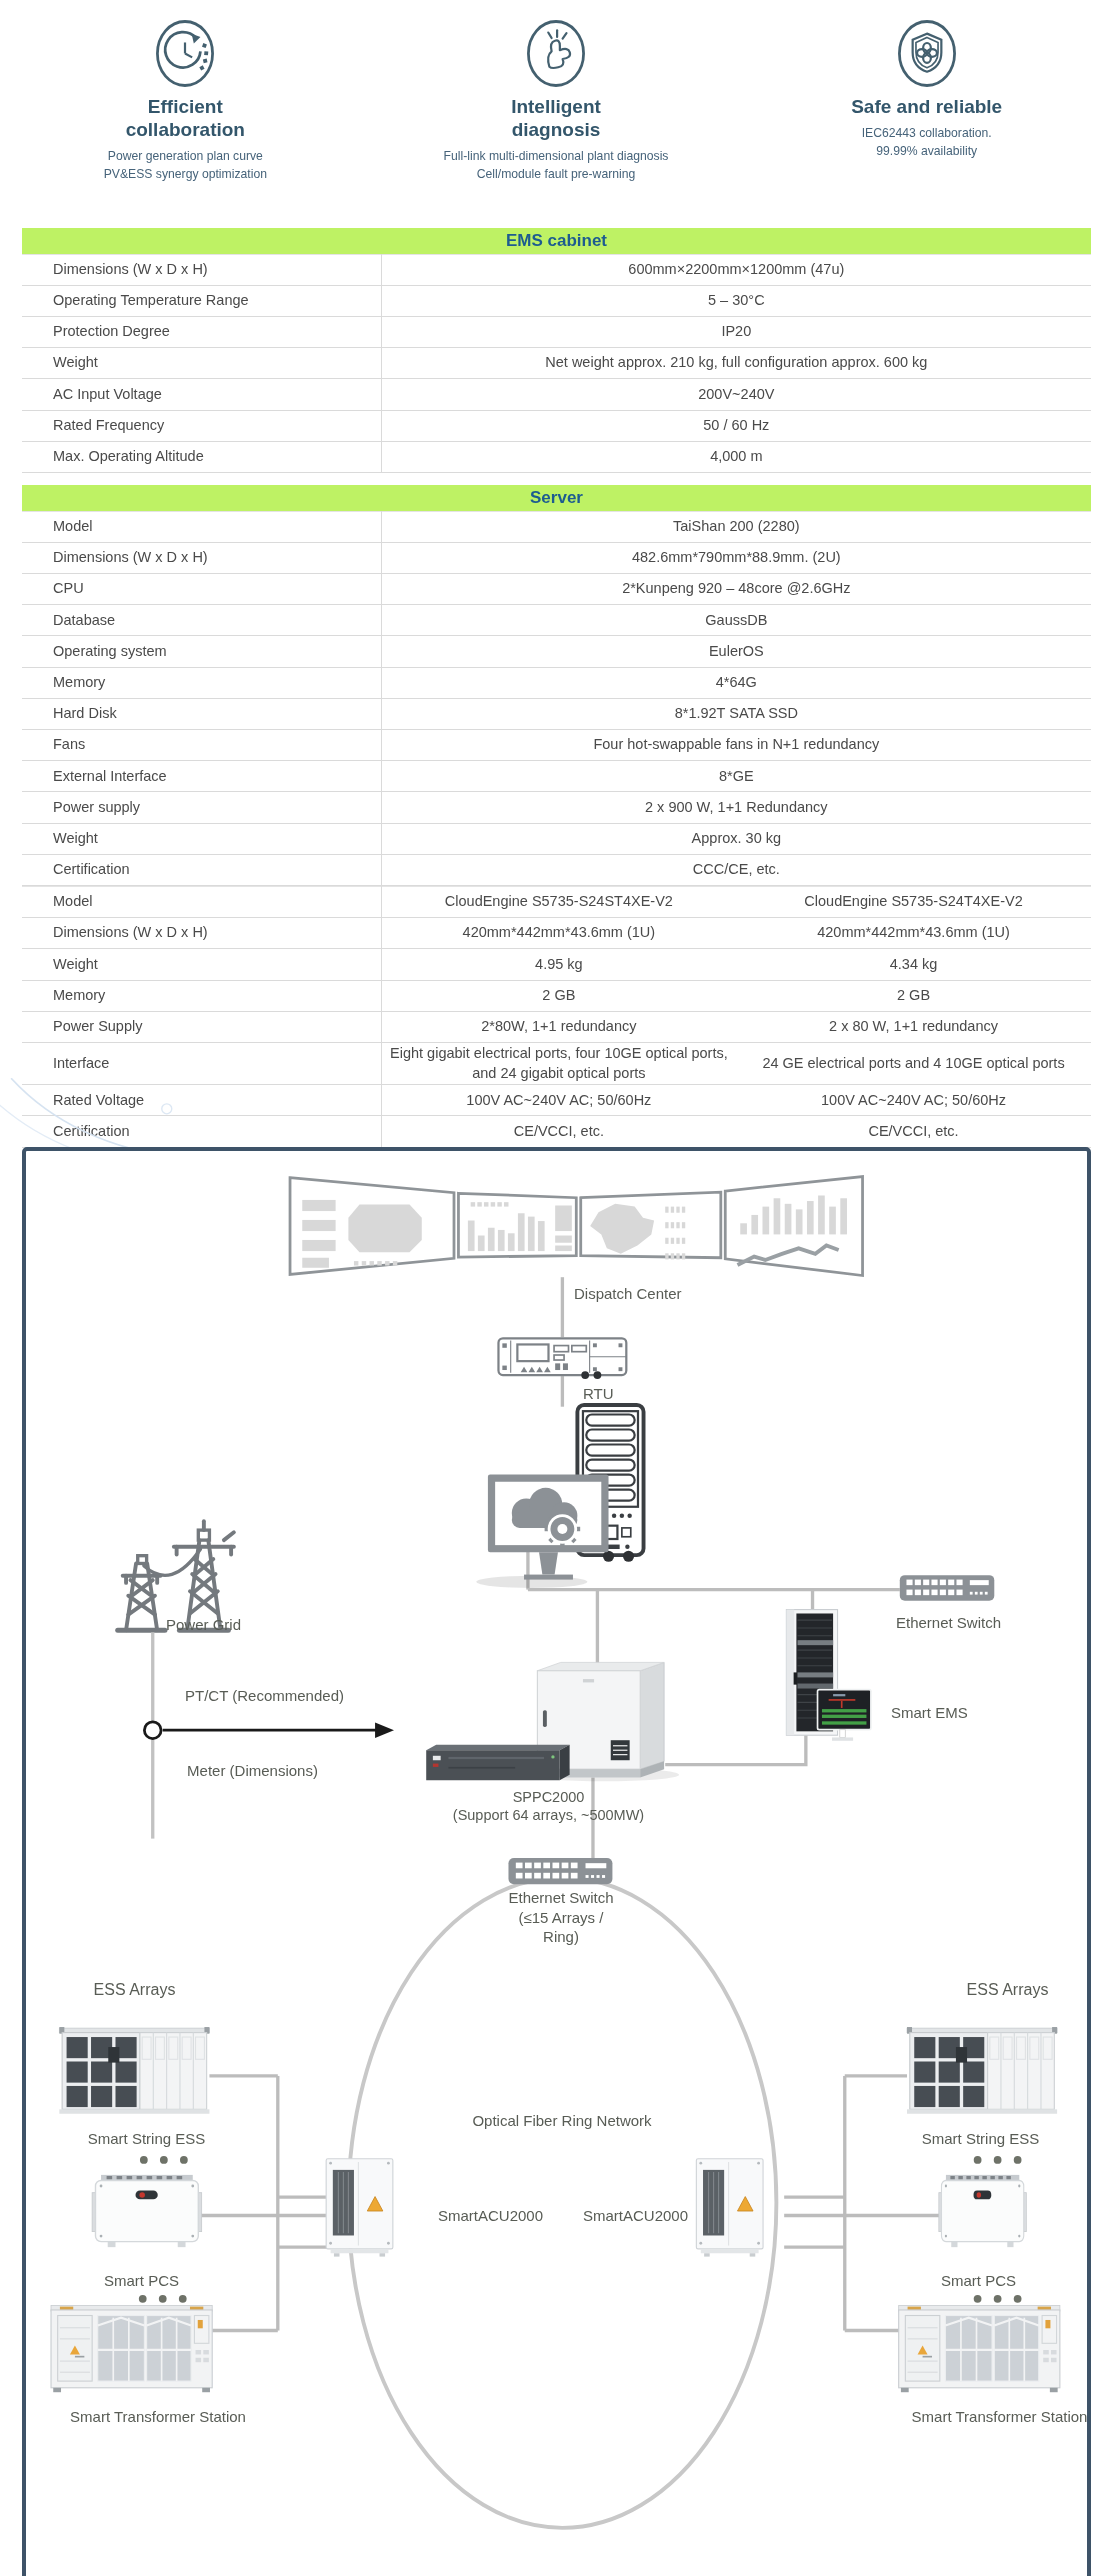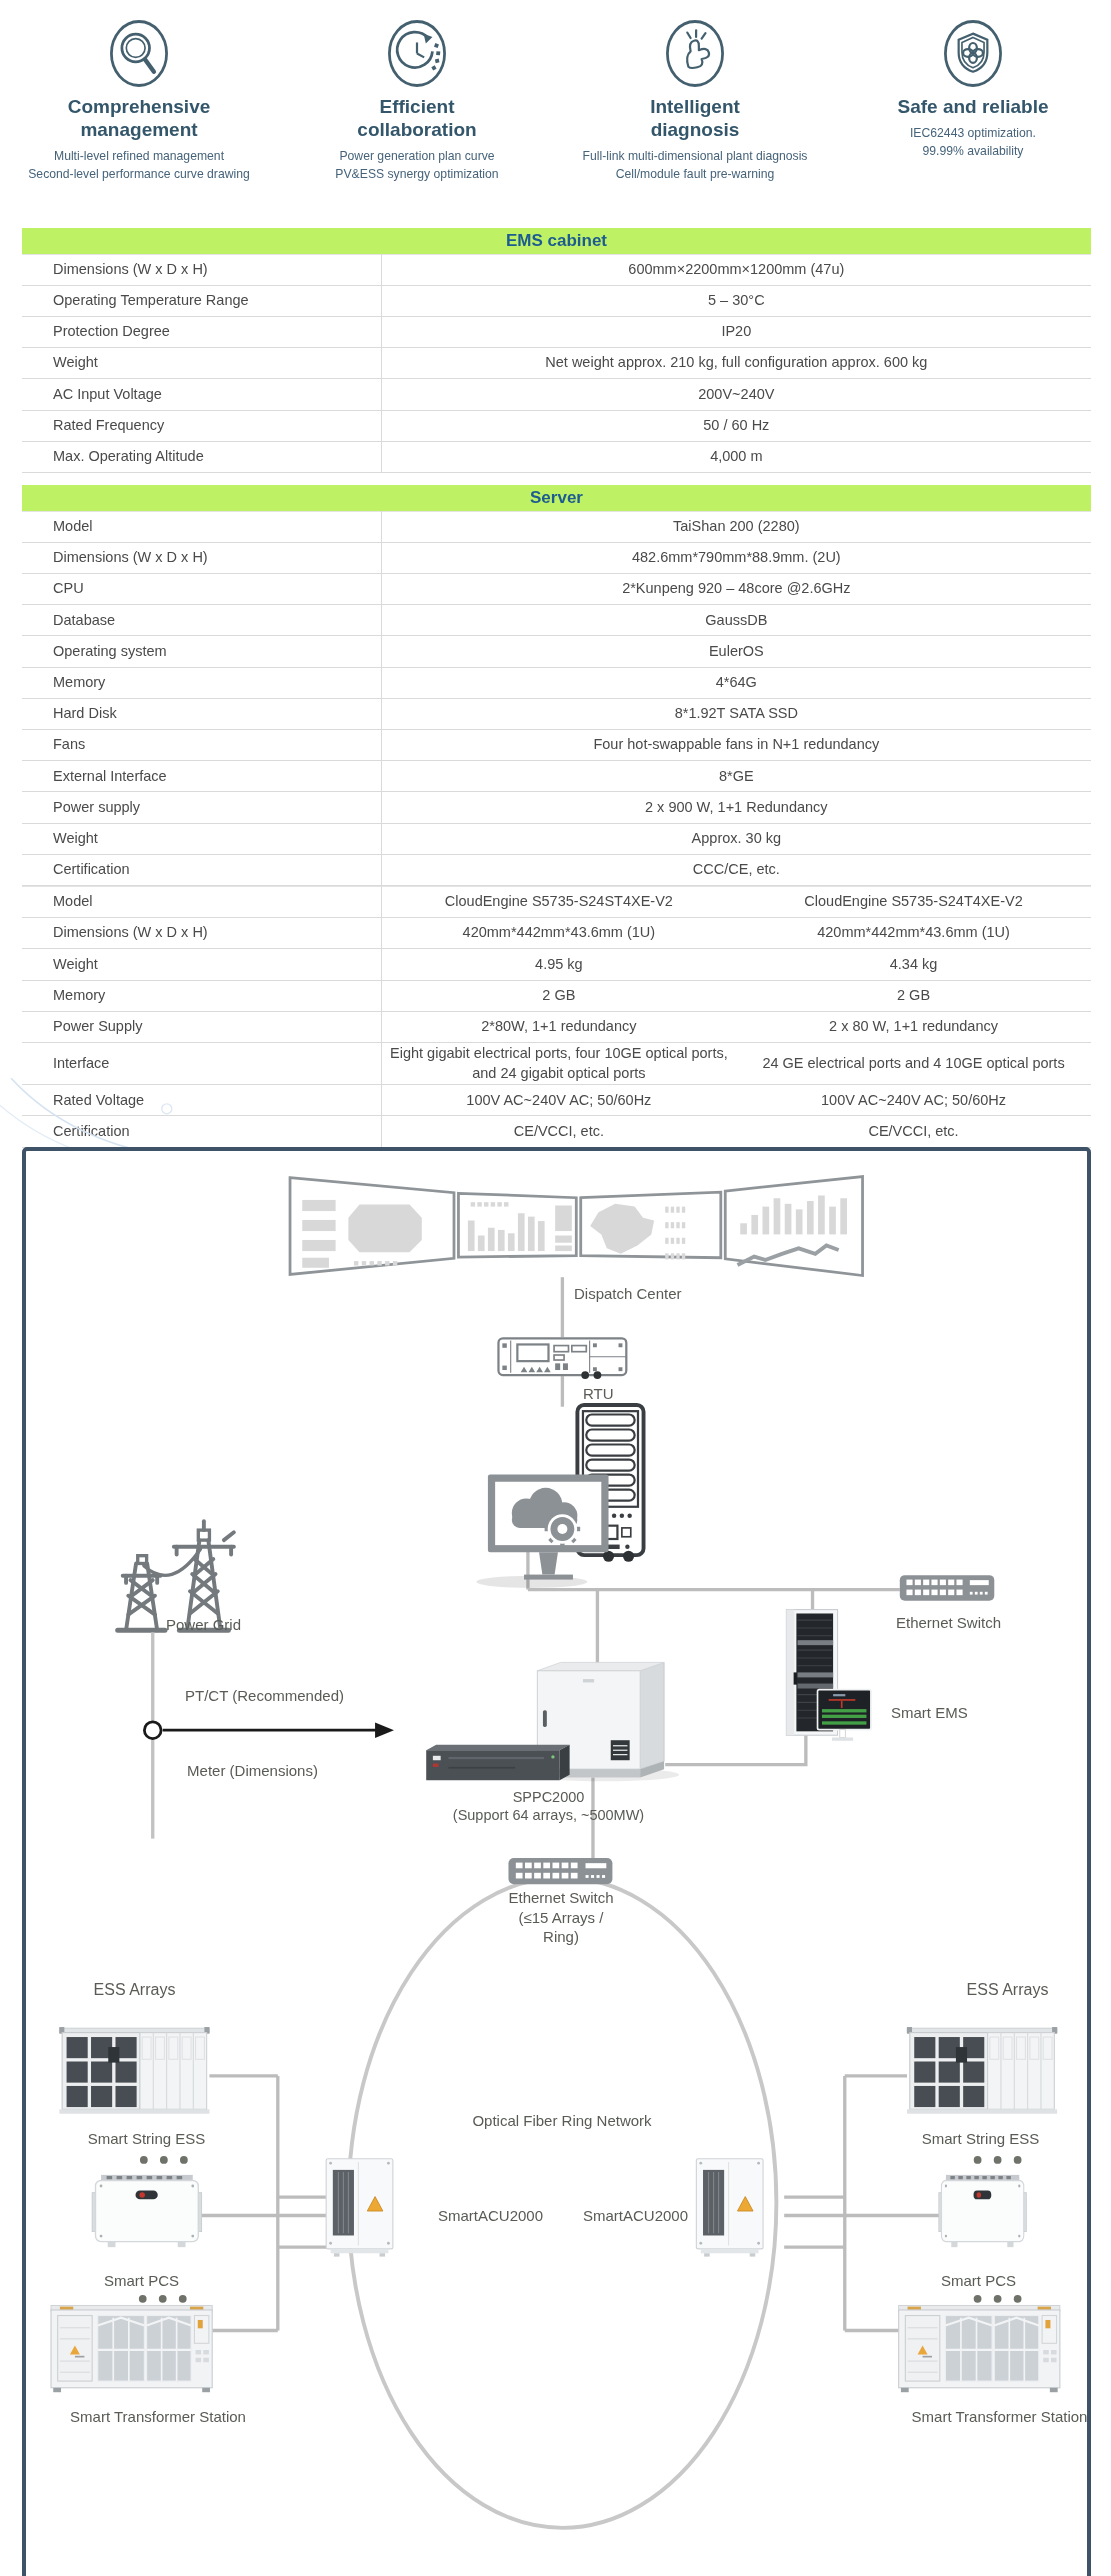--- a/index.html
+++ b/index.html
@@ -34,33 +34,20 @@
   .dlabel.big{font-size:16px;}
   .dlabel.sm{font-size:14.5px;}
 
   
   .swirl{position:absolute;left:0;top:1078px;}
 </style>
 </head>
 <body>
 
 <div class="features">
-  <div class="feature">
-    <svg class="ic" width="64" height="73" viewBox="0 0 116 132">
-      <ellipse cx="58" cy="66" rx="50" ry="58" fill="none" stroke="#44606f" stroke-width="5"></ellipse>
-      <circle cx="52" cy="56" r="25" fill="none" stroke="#44606f" stroke-width="5"></circle>
-      <circle cx="52" cy="56" r="17" fill="none" stroke="#44606f" stroke-width="3"></circle>
-      <line x1="69" y1="77" x2="85" y2="99" stroke="#44606f" stroke-width="8" stroke-linecap="round"></line>
-    </svg>
-    <div class="f-title"><span class="tw">Comprehensive management</span></div>
-    <div class="f-sub">
-      <div>Multi-level refined management</div>
-      <div>Second-level performance curve drawing</div>
-    </div>
-  </div>
   <div class="feature">
     <svg class="ic" width="64" height="73" viewBox="0 0 116 132">
       <ellipse cx="58" cy="66" rx="50" ry="58" fill="none" stroke="#44606f" stroke-width="5"></ellipse>
       <path d="M78 38 A32 32 0 1 0 86 62" fill="none" stroke="#44606f" stroke-width="5"></path>
       <polygon points="70,30 86,36 74,48" fill="#44606f"></polygon>
       <line x1="58" y1="66" x2="58" y2="46" stroke="#44606f" stroke-width="4"></line>
       <line x1="58" y1="66" x2="71" y2="73" stroke="#44606f" stroke-width="4"></line>
       <rect x="90" y="48" width="7" height="7" fill="#44606f" transform="rotate(20 93 51)"></rect>
       <rect x="93" y="62" width="7" height="7" fill="#44606f" transform="rotate(5 96 65)"></rect>
       <rect x="91" y="76" width="7" height="7" fill="#44606f" transform="rotate(-12 94 79)"></rect>
@@ -91,21 +78,21 @@
       <ellipse cx="58" cy="66" rx="50" ry="58" fill="none" stroke="#44606f" stroke-width="5"></ellipse>
       <path d="M58 30 L84 41 V64 Q84 90 58 99 Q32 90 32 64 V41 Z" fill="none" stroke="#44606f" stroke-width="4"></path>
       <path d="M58 37 L78 46 V64 Q78 84 58 92 Q38 84 38 64 V46 Z" fill="none" stroke="#44606f" stroke-width="3"></path>
       <ellipse cx="58" cy="56" rx="7" ry="9" fill="none" stroke="#44606f" stroke-width="4"></ellipse>
       <ellipse cx="58" cy="74" rx="7" ry="9" fill="none" stroke="#44606f" stroke-width="4"></ellipse>
       <ellipse cx="49" cy="65" rx="9" ry="7" fill="none" stroke="#44606f" stroke-width="4"></ellipse>
       <ellipse cx="67" cy="65" rx="9" ry="7" fill="none" stroke="#44606f" stroke-width="4"></ellipse>
     </svg>
     <div class="f-title"><span class="tw">Safe and reliable</span></div>
     <div class="f-sub">
-      <div>IEC62443 optimization.</div>
+      <div>IEC62443 collaboration.</div>
       <div>99.99% availability</div>
     </div>
   </div>
 </div>
 
 <div class="tables-wrap">
   <div class="band">EMS cabinet</div>
   <table class="spec">
     <colgroup>
         <col style="width:33.6%">

